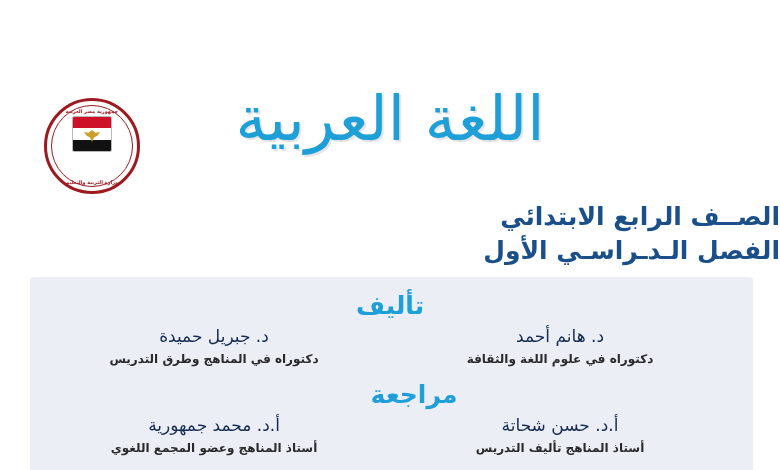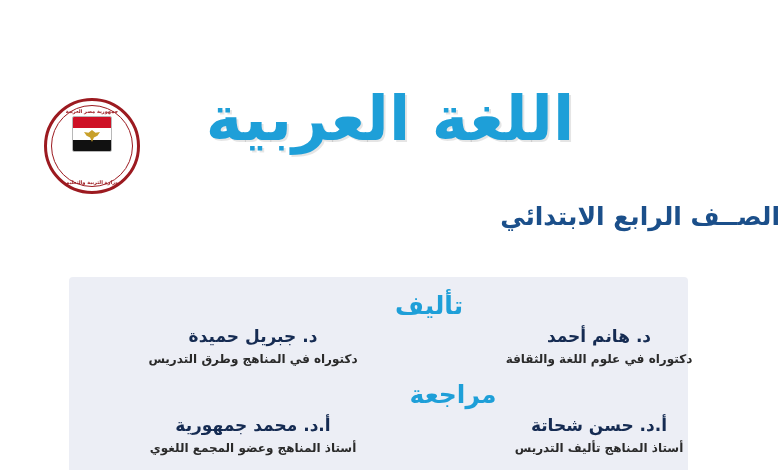--- a/index.html
+++ b/index.html
@@ -86,21 +86,21 @@
   .emblem-text-bottom { bottom: 9px; }
 
   
   .main-title {
     position: absolute;
     top: 88px;
     left: 0;
     width: 780px;
     text-align: center;
     font-size: 62px;
-    font-weight: bold;
+    font-weight: normal;
     color: #1e9fd8;
     letter-spacing: -1px;
     line-height: 1;
     text-shadow: 2px 2px 0 rgba(0,0,0,0.10);
   }
 
   
   .subtitle {
     position: absolute;
     left: 0;
@@ -112,25 +112,24 @@
     line-height: 1.35;
   }
   .subtitle-1 { top: 200px; }
   .subtitle-2 { top: 234px; }
 
   
   .panel {
     position: absolute;
     top: 277px;
     left: 30px;
-    width: 619px;
+    width: 723px;
     height: 193px;
     background: #eceef5;
     border-radius: 4px 4px 0 0;
-    margin-left: 39px;
   }
 
   .section-label {
     position: absolute;
     left: 0;
     width: 720px;
     text-align: center;
     font-size: 25px;
     font-weight: bold;
     color: #1e9fd8;
@@ -151,21 +150,21 @@
 
   .person {
     width: 340px;
     text-align: center;
   }
   .person-right { padding-right: 20px; }
   .person-left  { padding-left: 14px; }
 
   .person-name {
     font-size: 17px;
-    font-weight: bold;
+    font-weight: normal;
     color: #152b52;
     line-height: 1.3;
     letter-spacing: 0.2px;
   }
   .person-role {
     margin-top: 5px;
     font-size: 12px;
     color: #2a2a2a;
     line-height: 1.3;
     font-weight: bold;
@@ -185,20 +184,21 @@
       <div class="flag-stripe flag-white"></div>
       <div class="flag-stripe flag-black"></div>
     </div>
     <div class="emblem-eagle"></div>
     <div class="emblem-text-bottom">وزارة التربية والتعليم</div>
   </div>
 
   <div class="main-title">اللغة العربية</div>
 
   <div class="subtitle subtitle-1">الصــف الرابع الابتدائي</div>
+  <div class="subtitle subtitle-2">الفصل الـدـراسـي الأول</div>
 
   <div class="panel">
 
     <div class="section-label label-authoring">تأليف</div>
 
     <div class="name-row row-authoring">
       <div class="person person-right">
         <div class="person-name">د. هانم أحمد</div>
         <div class="person-role">دكتوراه في علوم اللغة والثقافة</div>
       </div>

